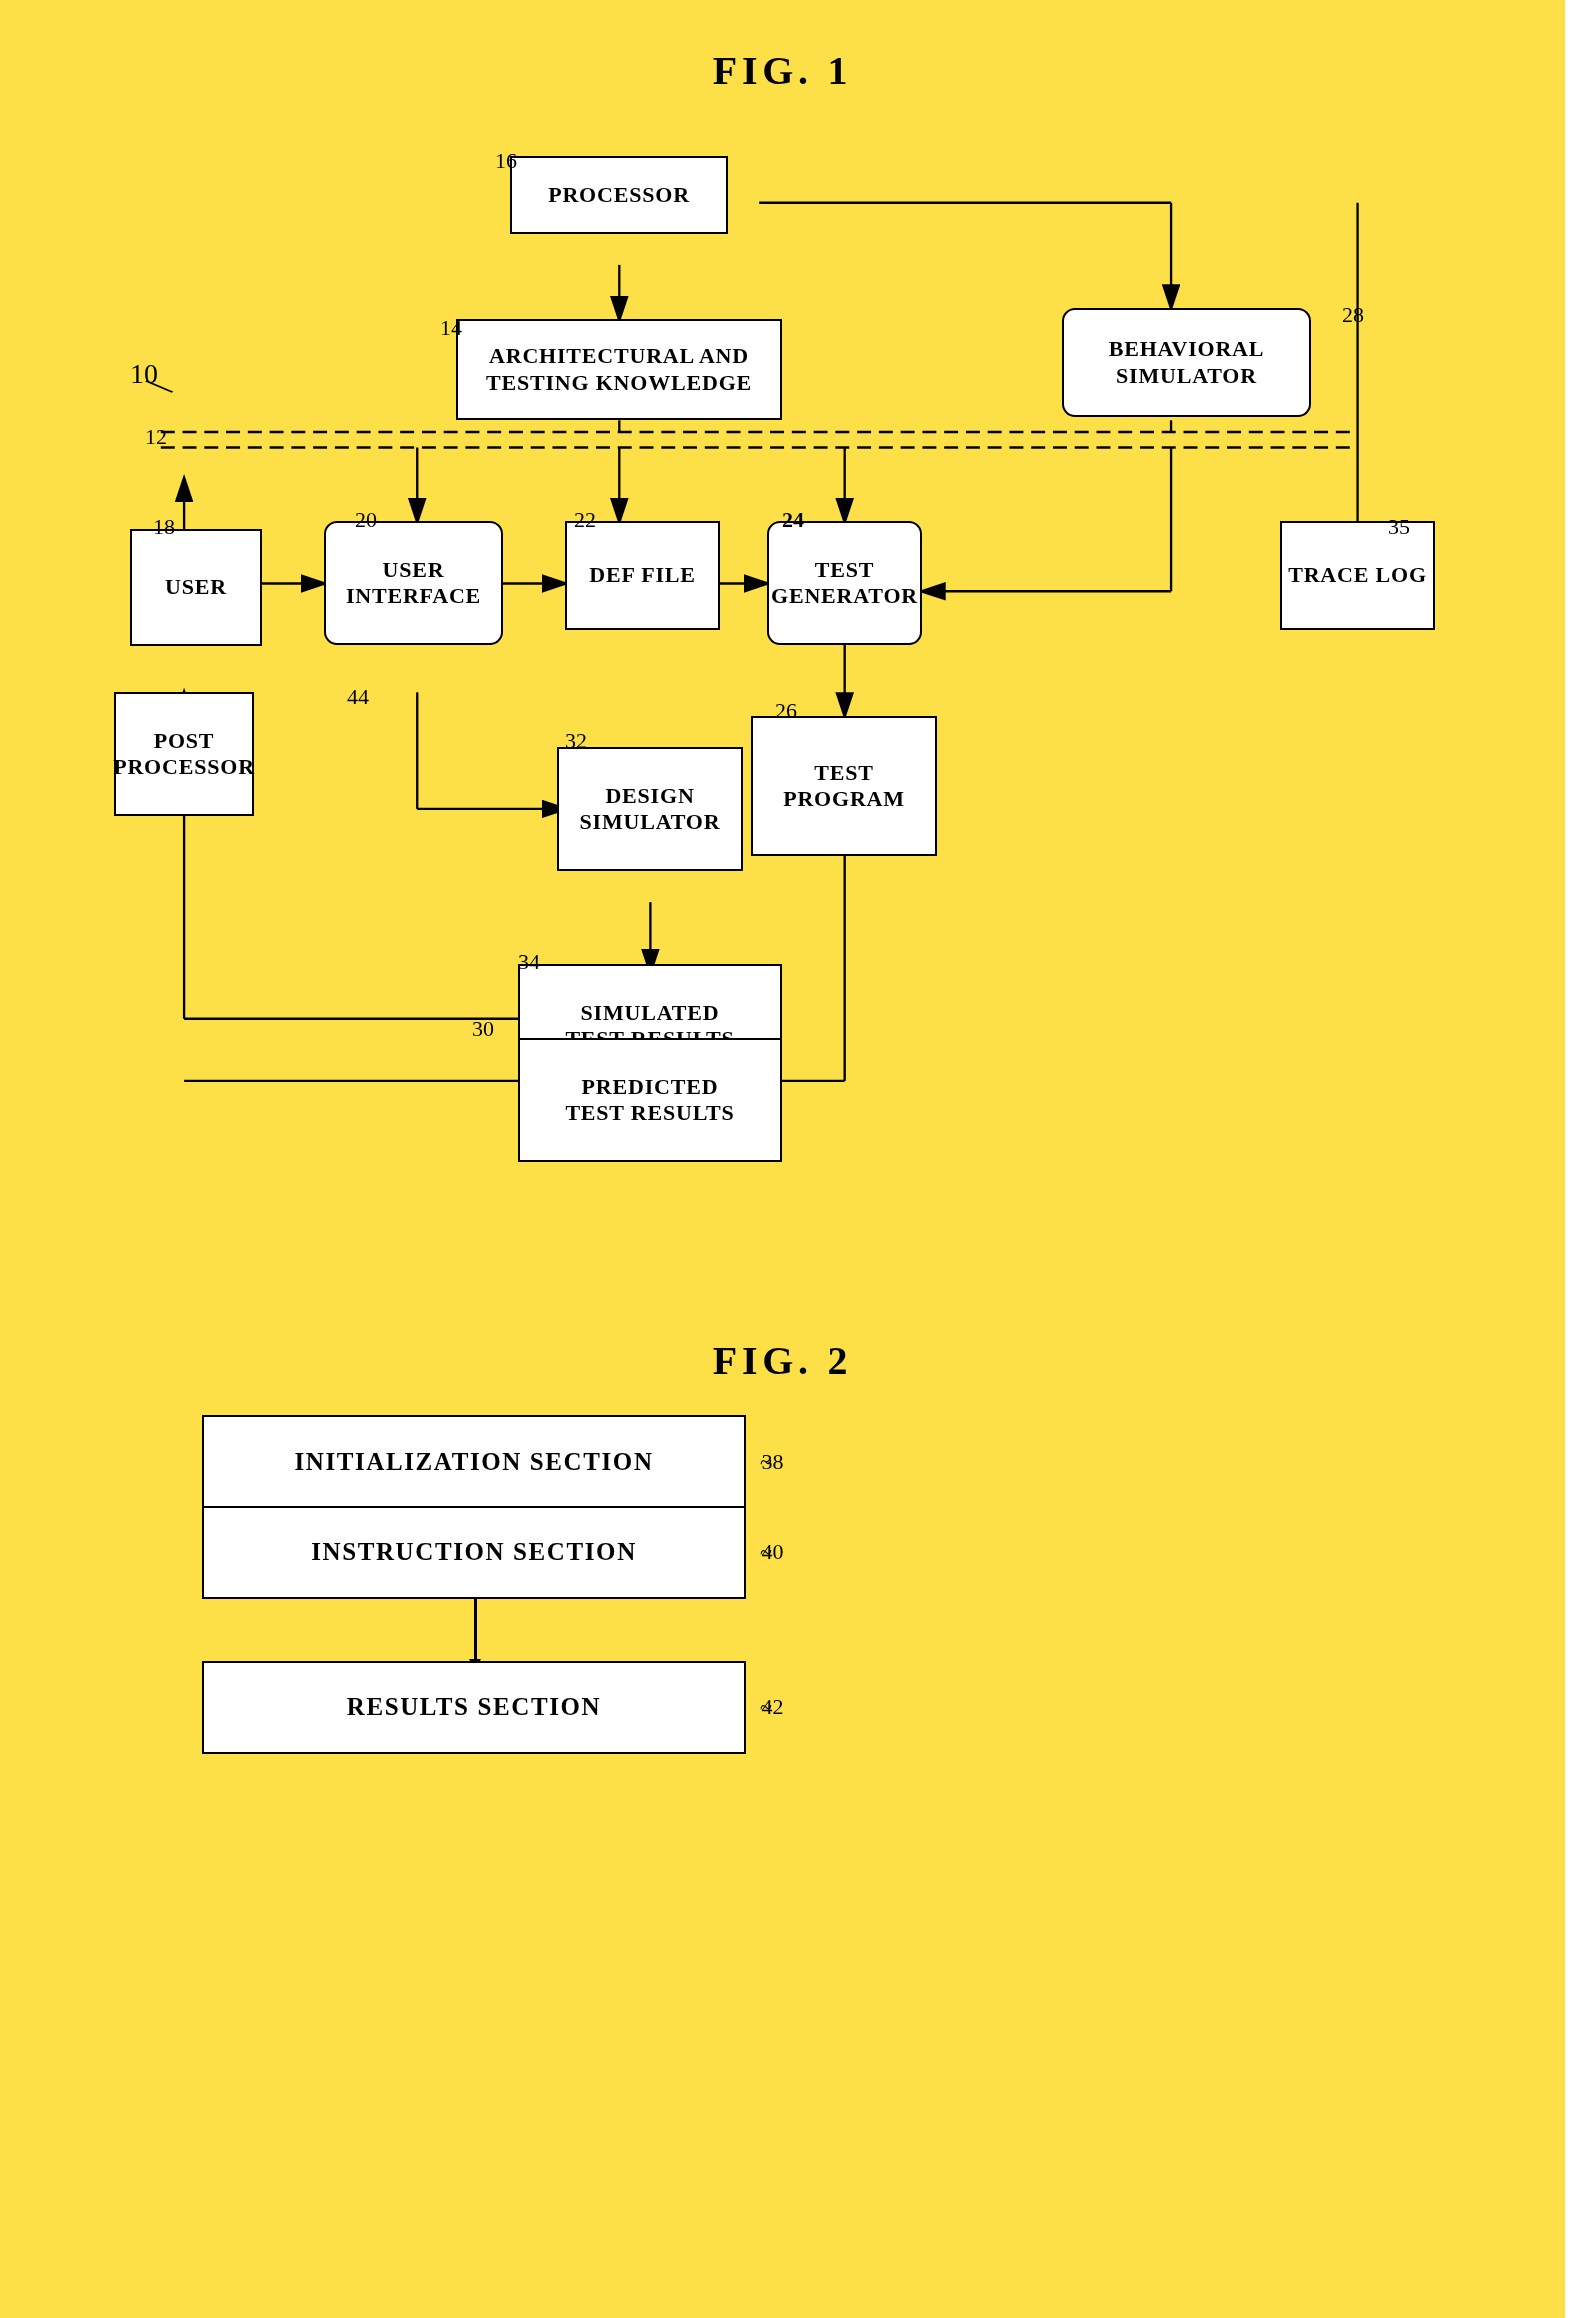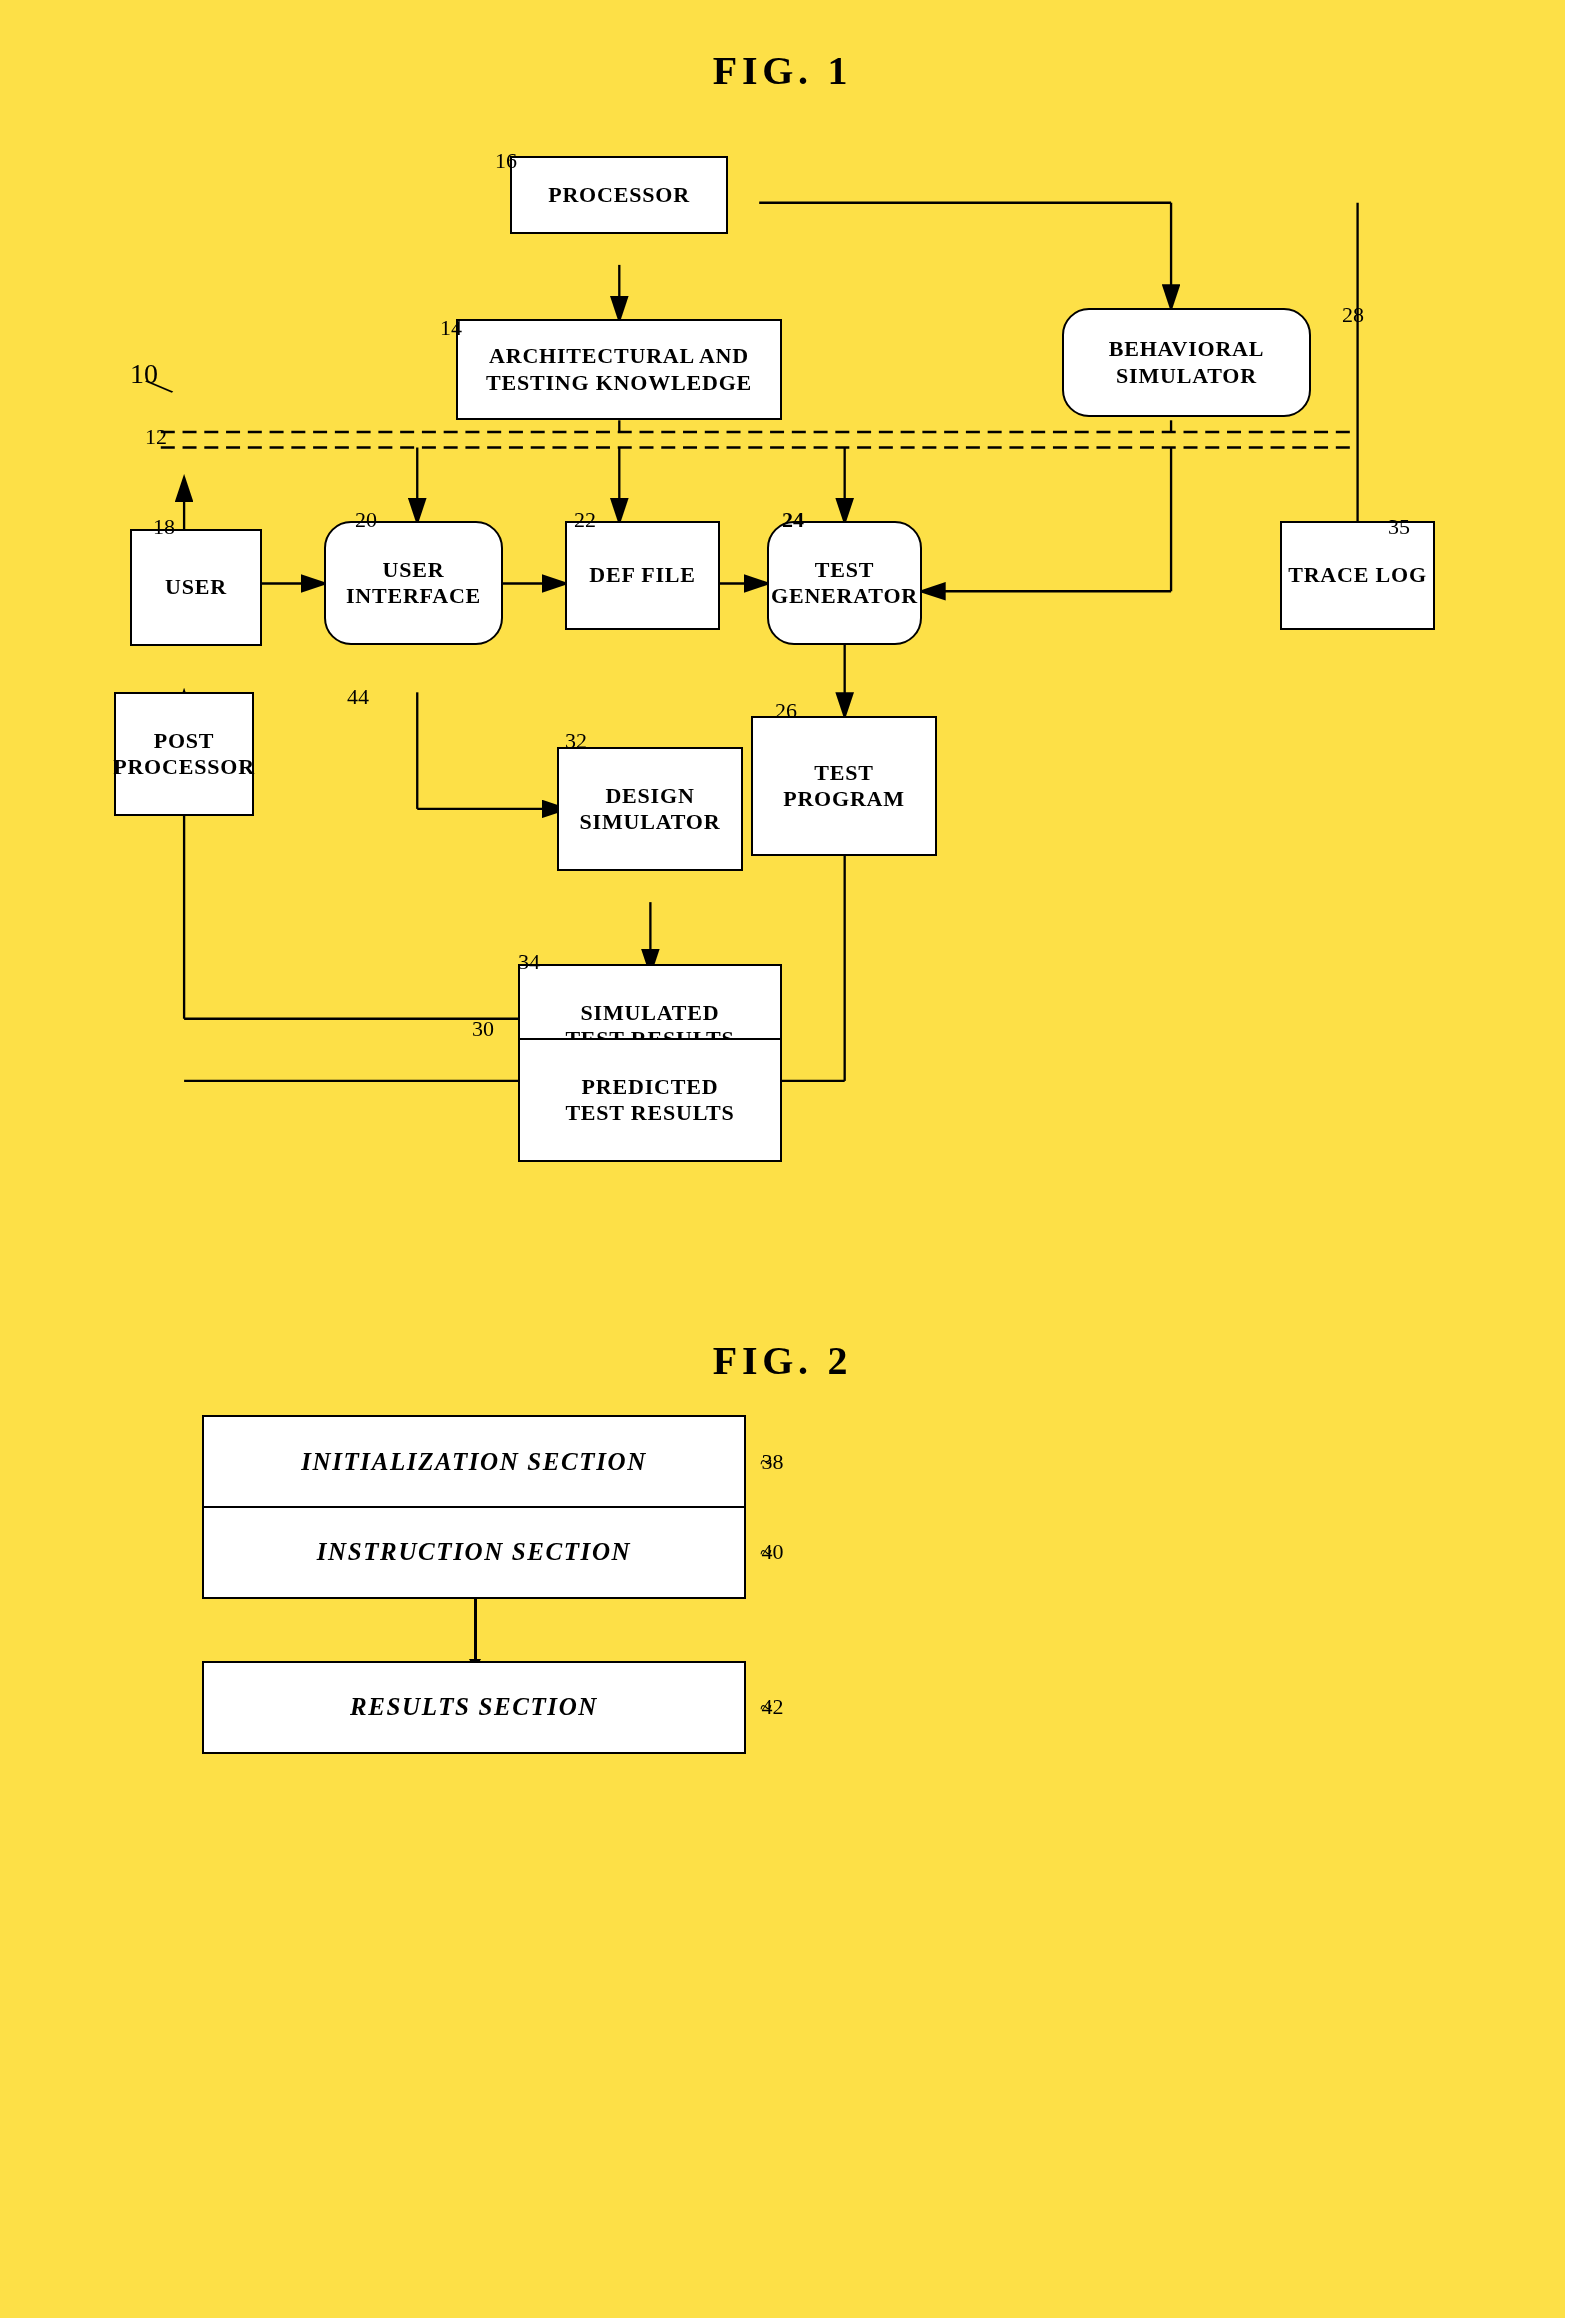--- a/index.html
+++ b/index.html
@@ -41,21 +41,21 @@
       font-weight: bold;
       line-height: 1.2;
       letter-spacing: 0.8px;
     }
     .rect {
       border: 2.3px solid #000;
       background: #fff;
     }
     .rounded {
       border: 2.3px solid #000;
-      border-radius: 27px;
+      border-radius: 13px;
       background: #fff;
     }
     
     .ref {
       position: absolute;
       font-size: 22px;
       font-weight: normal;
       font-style: normal;
     }
     
@@ -74,21 +74,20 @@
       height: 93px;
       border: 2.3px solid #000;
       display: flex;
       align-items: center;
       justify-content: center;
       font-size: 25px;
       font-weight: bold;
       letter-spacing: 1.6px;
       background: #fff;
       position: relative;
-      font-style: italic;
     }
     .fig2-container {
       display: flex;
       flex-direction: column;
       align-items: flex-start;
       padding-left: 155px;
       gap: 0;
       position: relative;
     }
   </style>

